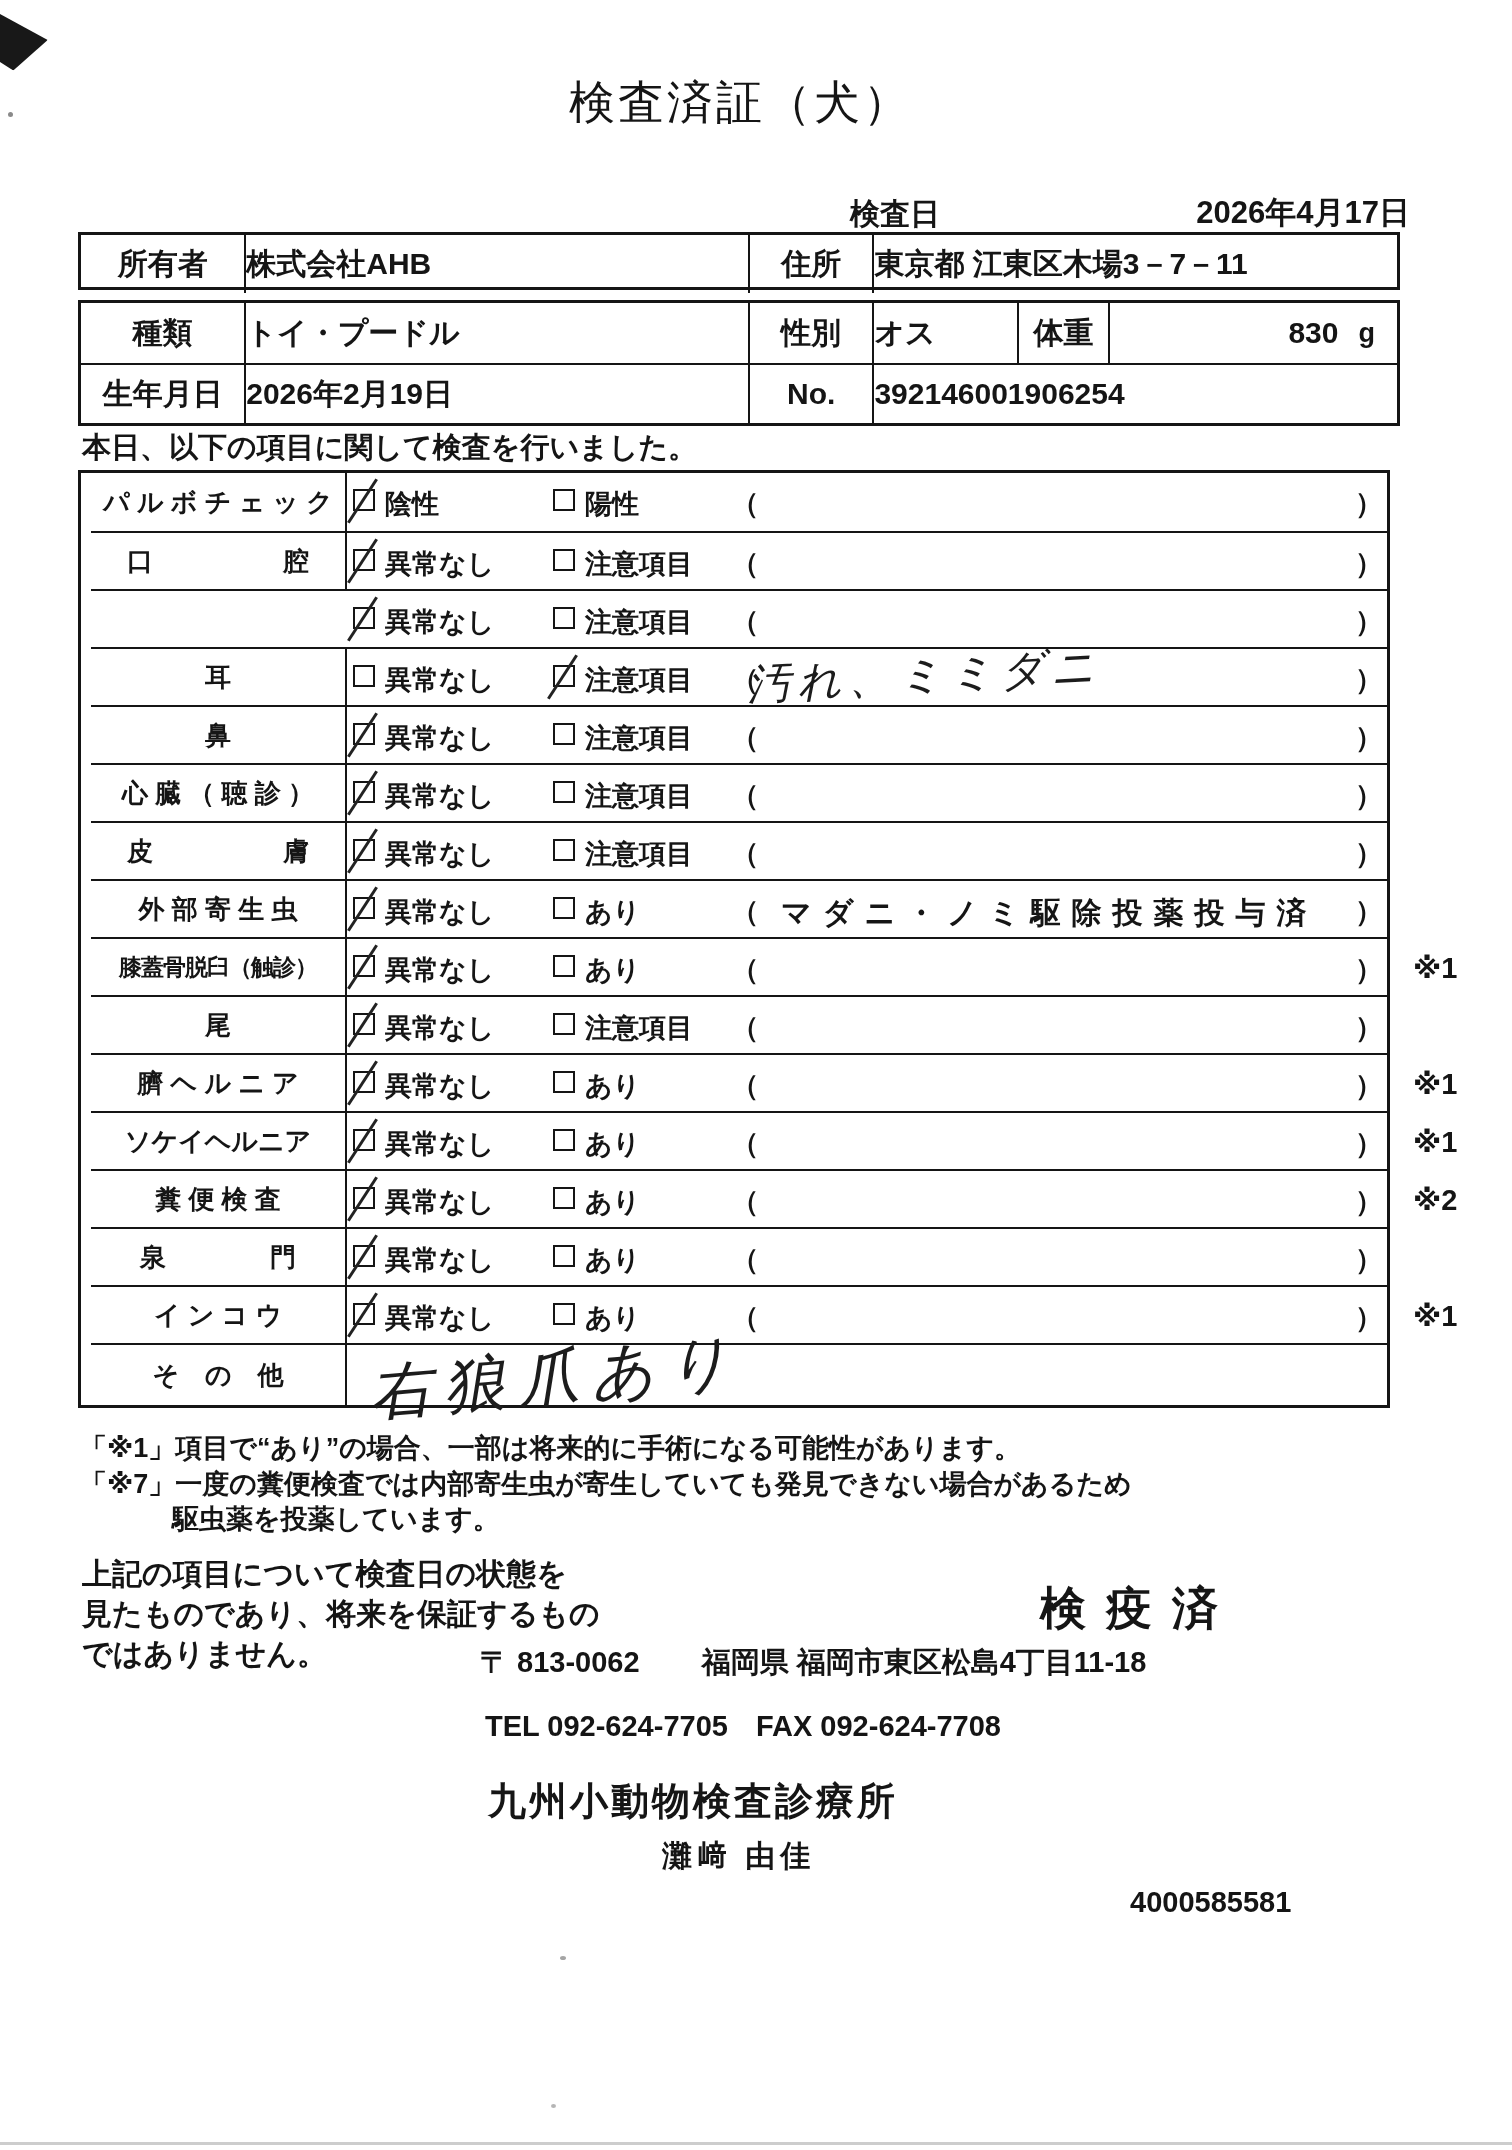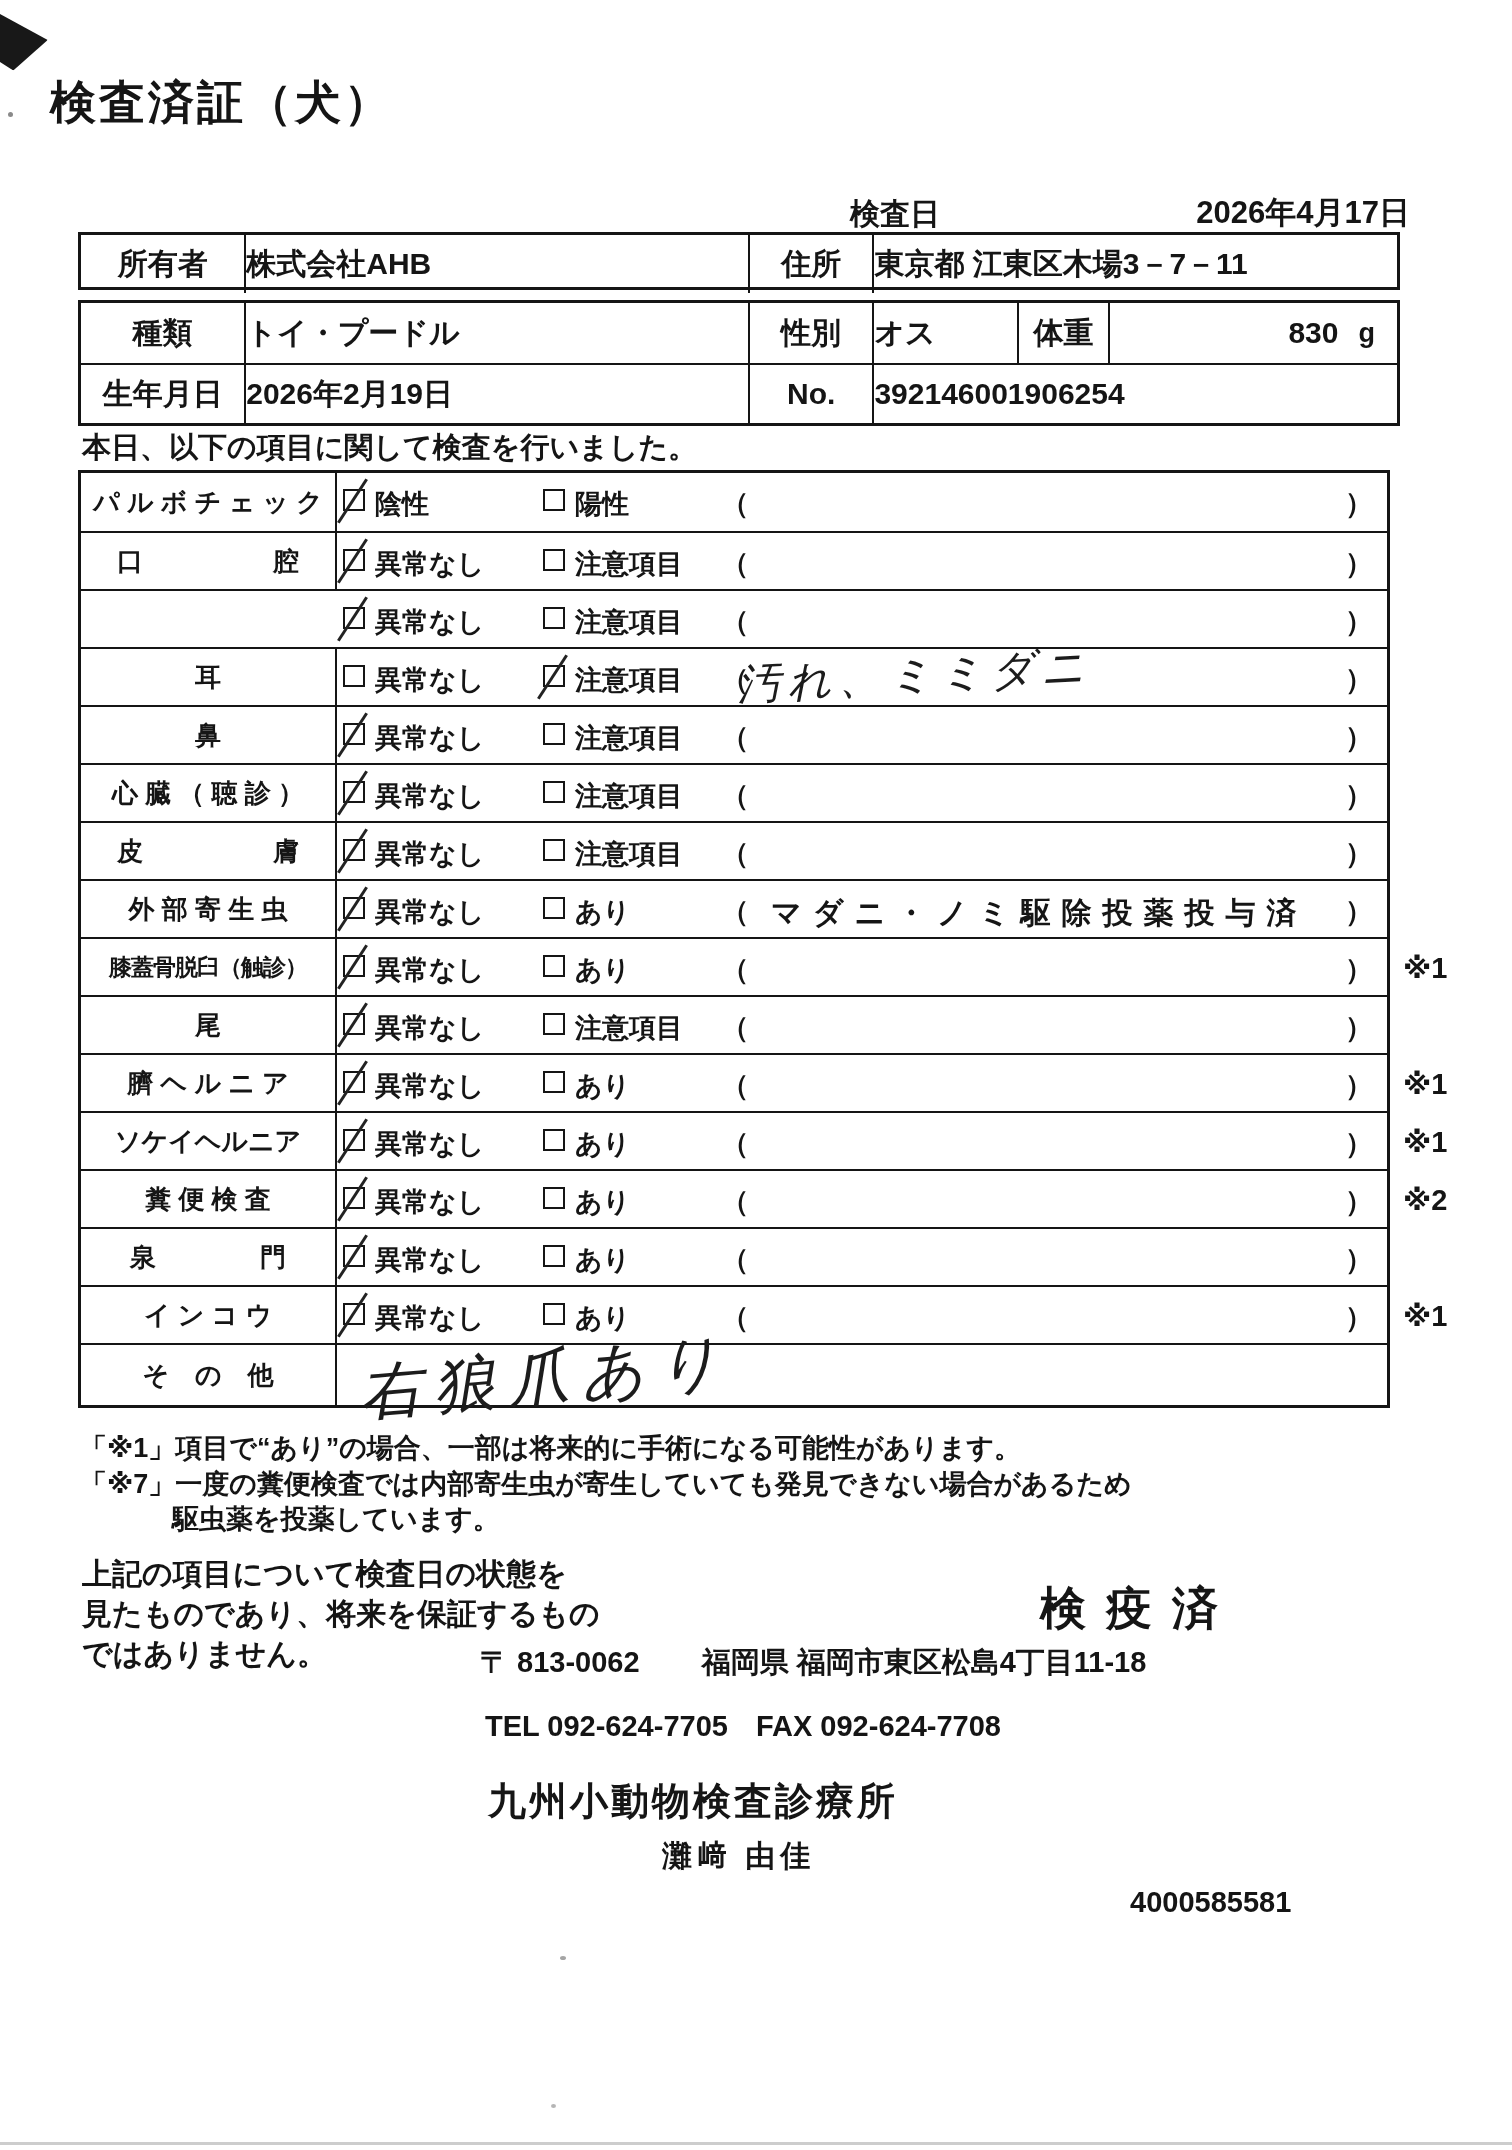--- a/index.html
+++ b/index.html
@@ -2,22 +2,22 @@
 <html><head>
 <meta charset="utf-8">
 <style>
   html,body{margin:0;padding:0;background:#e8e8e8;}
   .page{
     position:relative; width:1512px; height:2150px; margin:0 auto;
     background:#ffffff; overflow:hidden; color:#151515;
     font-family:"Liberation Sans","DejaVu Sans",sans-serif;
   }
   
-  .title{position:absolute; top:72px; left:50px; width:1335px; text-align:left;
-    font-size:46px; font-weight:700; letter-spacing:3px;}
+  .title{position:absolute; top:72px; left:73px; width:1335px; text-align:center;
+    font-size:46px; font-weight:400; letter-spacing:3px;}
   .date-label{position:absolute; top:194px; left:850px; font-size:30px; font-weight:600;}
   .date-value{position:absolute; top:192px; left:1000px; width:410px; text-align:right;
     font-size:31px; font-weight:600;}
   
   .tbl{position:absolute; left:78px; border:3px solid #151515; box-sizing:border-box;}
   .trow{display:flex; box-sizing:border-box;}
   .tcell{box-sizing:border-box; display:flex; align-items:center; height:100%;
     font-size:30px; font-weight:600; overflow:hidden; white-space:nowrap;}
   .lab{justify-content:center;}
   .val{justify-content:flex-start; padding-left:0;}
@@ -26,21 +26,21 @@
   .t1 .trow{height:58px;}
   .t2{top:300px; width:1322px;}
   .t2 .trow{height:60px;}
   .t2 .r2{border-top:2.5px solid #151515;}
   .wval{justify-content:flex-end; padding-right:22px;}
   .wunit{margin-left:20px; font-size:27px;}
   
   .intro{position:absolute; top:428px; left:82px; font-size:29px; font-weight:600;}
   
   .chk{position:absolute; top:470px; left:78px; width:1312px; border:3px solid #151515; box-sizing:border-box;}
-  .crow{position:relative; height:58px; border-top:2.5px solid #151515; box-sizing:border-box;}
+  .crow{position:relative; height:58px; border-top:2.5px solid #151515; box-sizing:border-box;margin-left:10px;}
   .crow.first{border-top:none;}
   .crow.tall{height:62px;}
   .clabel{position:absolute; left:0; top:0; width:256px; height:100%;
     border-right:2.5px solid #151515; box-sizing:border-box;
     display:flex; align-items:center; justify-content:center;
     font-size:26px; font-weight:600; white-space:pre; overflow:hidden;}
   .clabel.tight{font-size:23px; letter-spacing:-1px;}
   .cb{position:absolute; top:16px; width:22px; height:22px; border:2.5px solid #151515; box-sizing:border-box;}
   .b1{left:262px;} .b2{left:462px;}
   .cb.t::after{content:""; position:absolute; left:6px; top:-16px; width:3px; height:52px;

